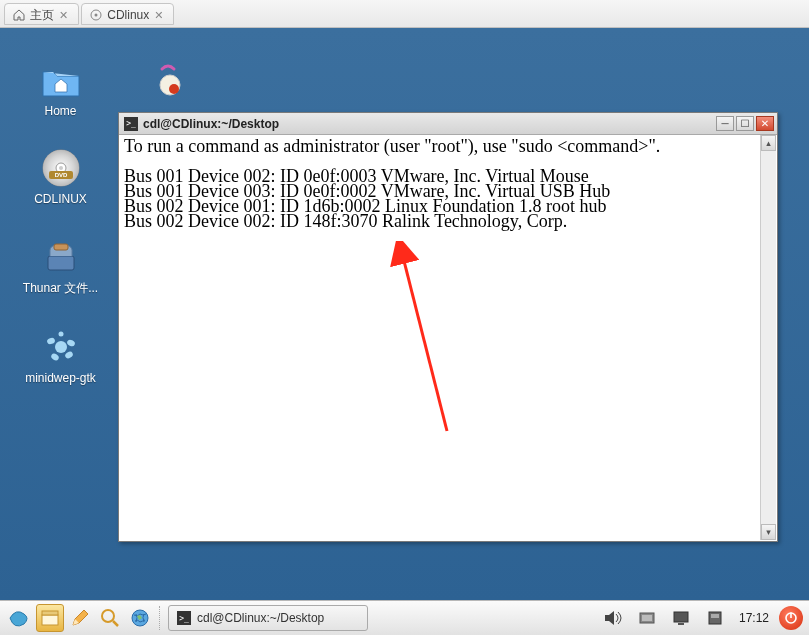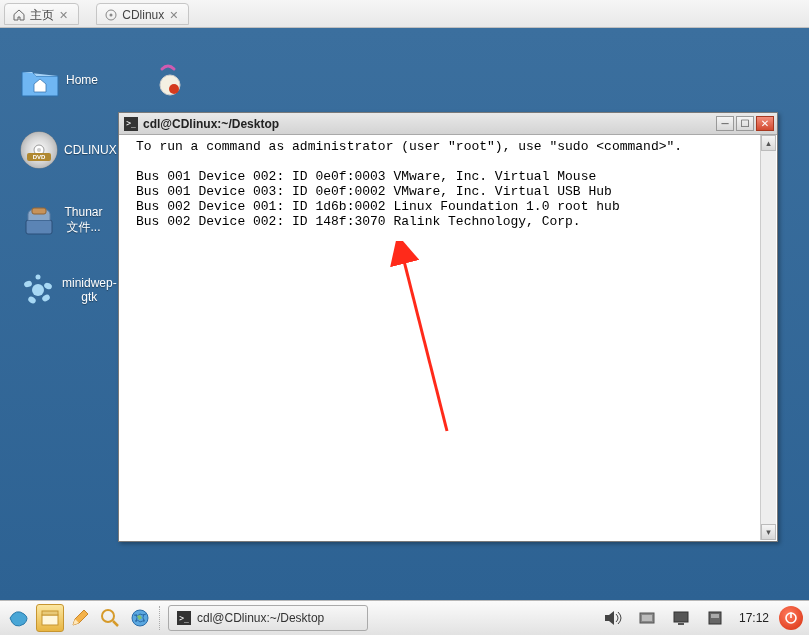--- a/index.html
+++ b/index.html
@@ -18,37 +18,37 @@
   border-bottom: 1px solid #c0c0c0;
   display: flex; align-items: center;
   padding-left: 4px;
 }
 .tab {
   height: 22px;
   padding: 3px 10px 0 8px;
   background: linear-gradient(#fafafa,#ececec);
   border: 1px solid #c6c6c6;
   border-radius: 4px 4px 0 0;
-  margin-right: 17px;
+  margin-right: 2px;
   display: flex; align-items: center; gap: 5px;
   font-size: 12px; color: #444;
 }
 .tab .close { color:#888; font-size:11px;}
 
 .desktop {
   position: absolute; top: 28px; left: 0; right: 0; bottom: 35px;
   background: #336699;
   background: linear-gradient(#3b6f9e,#2d6293);
 }
 .desktop-icons {
   position: absolute; top: 32px; left: 18px;
   display: flex; flex-direction: column; gap: 30px;
   width: 85px;
 }
-.di { display:flex; flex-direction:row; align-items:center; gap:4px; cursor:pointer;}
+.di { display:flex; flex-direction:column; align-items:center; gap:4px; cursor:pointer;}
 .di .ico { width:44px; height:40px; display:flex; align-items:center; justify-content:center;}
 .di .lbl { color:#fff; font-size:12px; text-align:center; text-shadow:0 1px 1px rgba(0,0,0,.4); max-width:90px;}
 
 .cherry { position:absolute; top:35px; left:150px;}
 
 .termwin {
   position: absolute; left: 118px; top: 84px;
   width: 660px; height: 430px;
   background: #fff;
   border: 1px solid #7a7a7a;
@@ -61,23 +61,23 @@
   display:flex; align-items:center;
   padding: 0 3px 0 5px;
 }
 .titlebar .tico { width:14px; height:14px; background:#333; margin-right:5px; display:flex;align-items:center;justify-content:center;}
 .titlebar .tico::after{content:">_";color:#fff;font-size:8px;font-family:monospace;line-height:1;}
 .titlebar .ttxt { flex:1; font-size:12px; font-weight:bold; color:#222;}
 .titlebar .wbtn { width:18px; height:15px; margin-left:2px; border:1px solid #999; background:linear-gradient(#f5f5f5,#d8d8d8); display:flex; align-items:center; justify-content:center; font-size:10px; color:#333;}
 .titlebar .wclose { background:linear-gradient(#f28d7a,#d24a30); border-color:#a63820; color:#fff;}
 .termbody {
   position:absolute; top:22px; left:1px; right:1px; bottom:1px;
-  background:#fff; overflow:hidden; padding:4px 16px;
-  font-family:Liberation Mono, monospace;
-  font-size:13px; line-height:15px; color:#000;
+  background:#fff; overflow:hidden; padding:4px 4px;
+  font-family:Liberation Serif, serif;
+  font-size:18px; line-height:15px; color:#000;
 }
 .termbody .pzero{color:#000;}
 .termbody .ptime{color:#1030d0; font-weight:bold;}
 .termbody .pdollar{color:#00a000;}
 .scrollbar { position:absolute; top:22px; right:1px; bottom:1px; width:16px; background:#eee; border-left:1px solid #ccc;}
 .scrollbar .sbbtn{height:16px;background:linear-gradient(#f5f5f5,#d8d8d8);border:1px solid #bbb;display:flex;align-items:center;justify-content:center;font-size:9px;color:#555;}
 .scrollbar .sbtrack{position:absolute;top:16px;bottom:16px;left:0;right:0;}
 .scrollbar .sbbot{position:absolute;bottom:0;left:0;right:0;}
 
 .arrow { position:absolute; pointer-events:none;}
@@ -192,21 +192,21 @@
       <div class="ttxt">cdl@CDlinux:~/Desktop</div>
       <div class="wbtn">─</div>
       <div class="wbtn">☐</div>
       <div class="wbtn wclose">✕</div>
     </div>
     <div class="termbody" id="termbody">
         <div>To run a command as administrator (user "root"), use "sudo &lt;command&gt;".</div>
         <div>&nbsp;</div>
         <div>Bus 001 Device 002: ID 0e0f:0003 VMware, Inc. Virtual Mouse</div>
         <div>Bus 001 Device 003: ID 0e0f:0002 VMware, Inc. Virtual USB Hub</div>
-        <div>Bus 002 Device 001: ID 1d6b:0002 Linux Foundation 1.0 root hub</div>
+        <div>Bus 002 Device 001: ID 1d6b:0002 Linux Foundation 1.8 root hub</div>
         <div>Bus 002 Device 002: ID 148f:3070 Ralink Technology, Corp.</div>
       </div>
     <div class="scrollbar">
       <div class="sbbtn">▴</div>
       <div class="sbtrack"></div>
       <div class="sbbtn sbbot">▾</div>
     </div>
 
     <svg class="arrow" style="left:270px;top:128px;" width="80" height="200">
       <defs>

